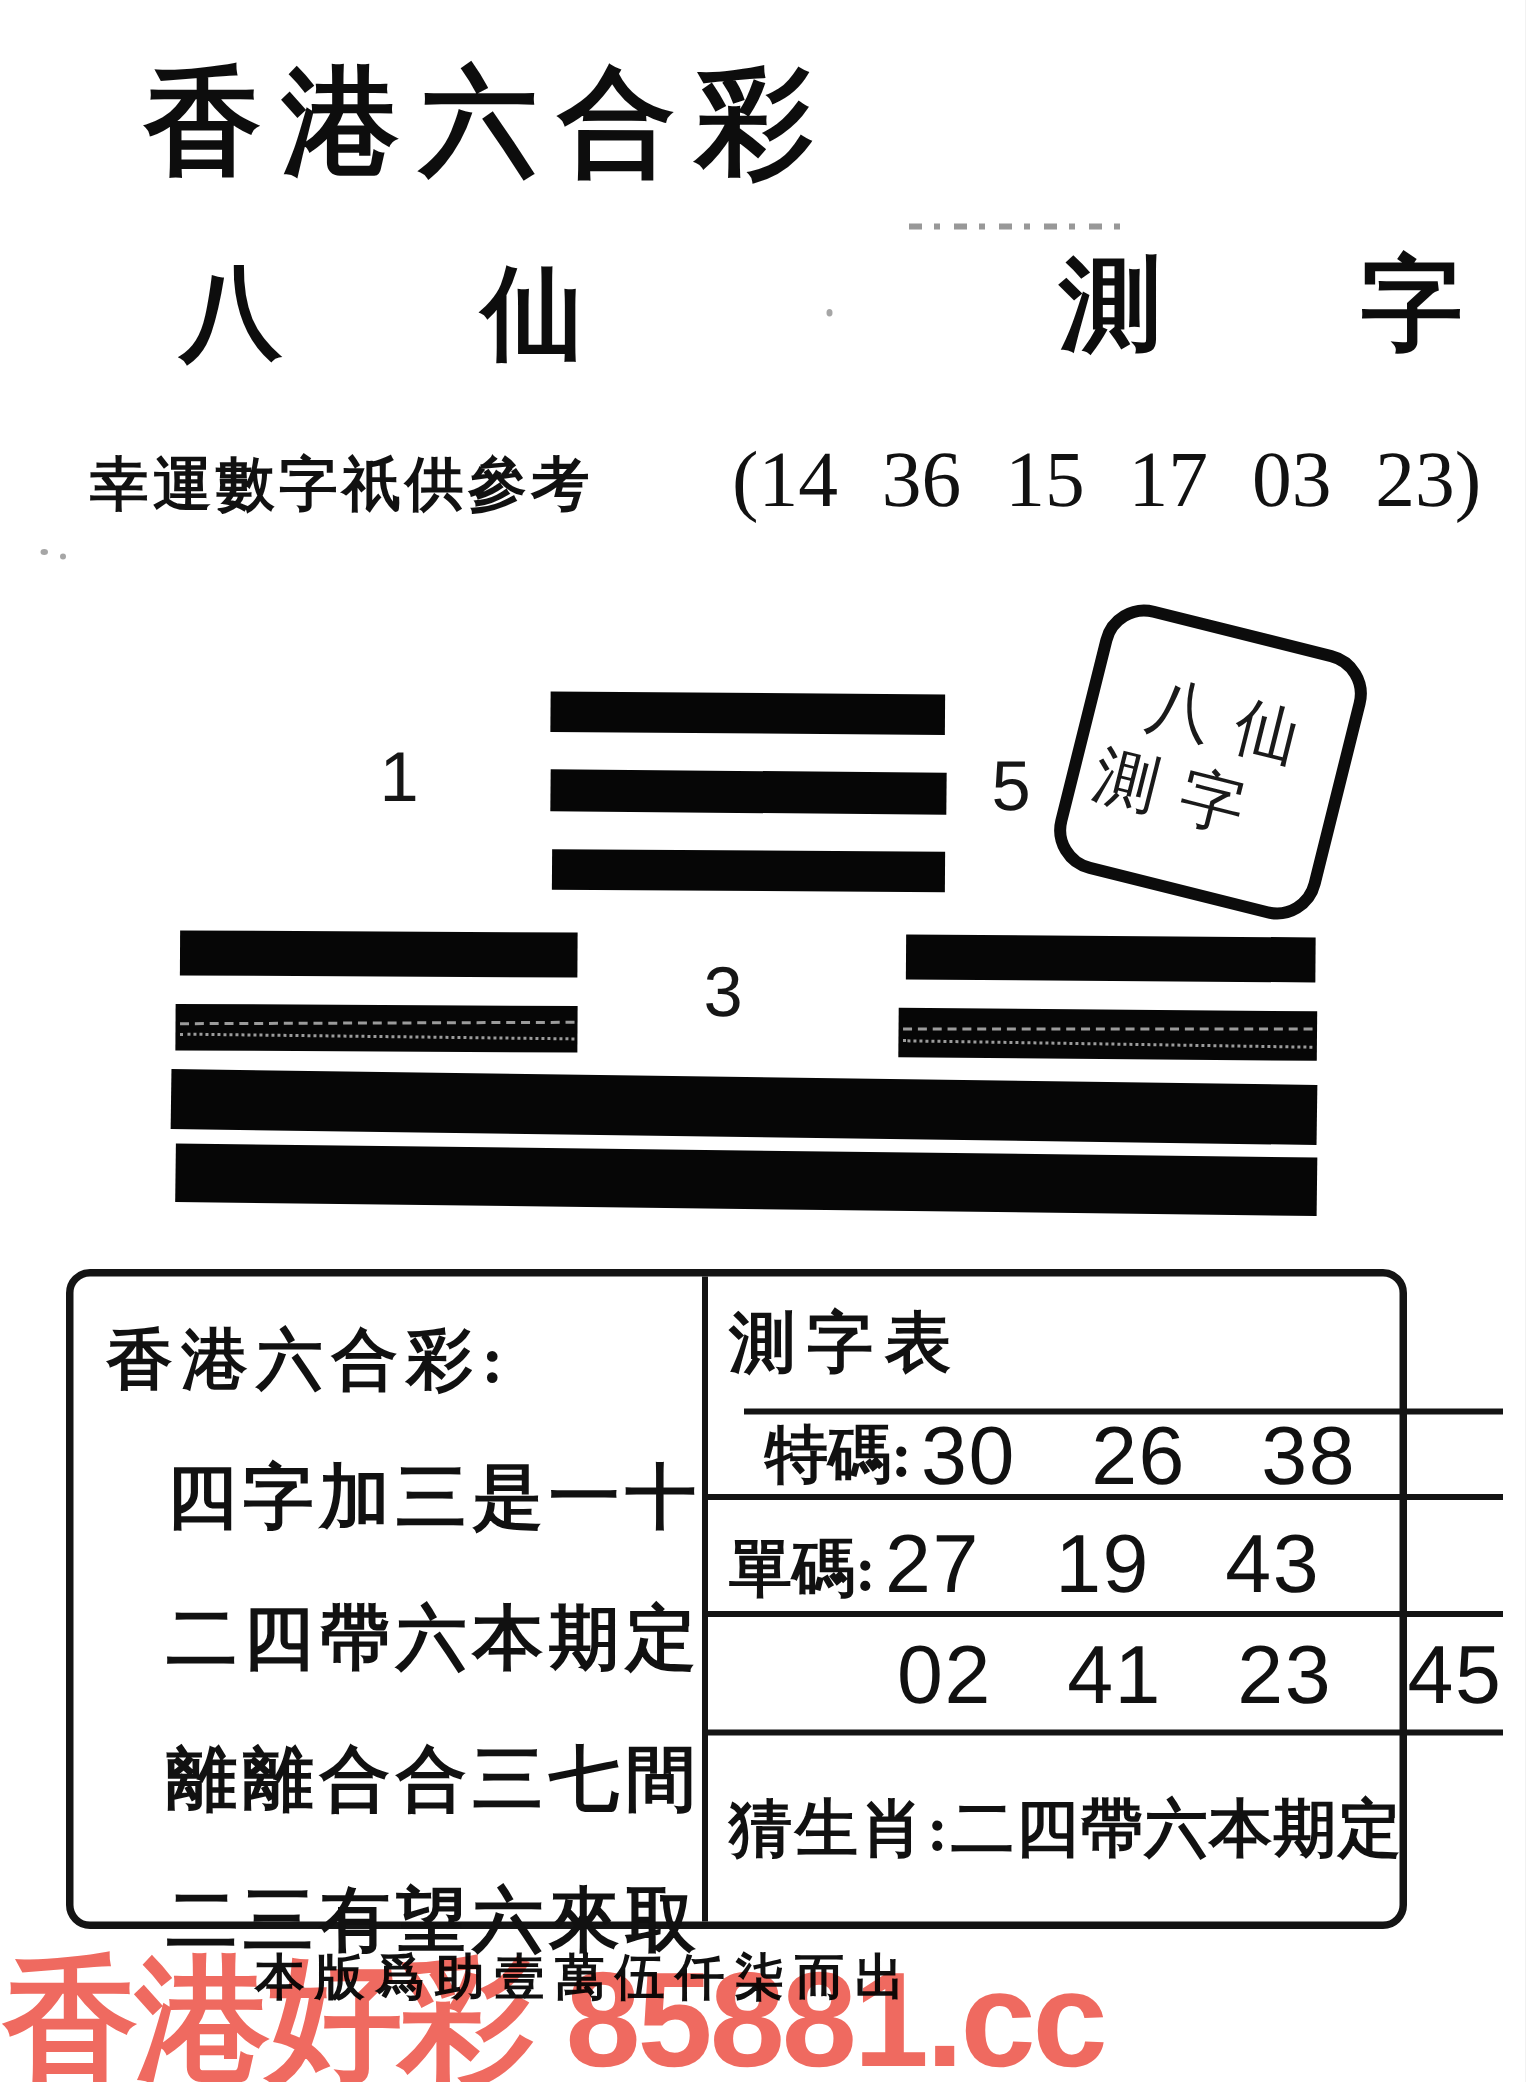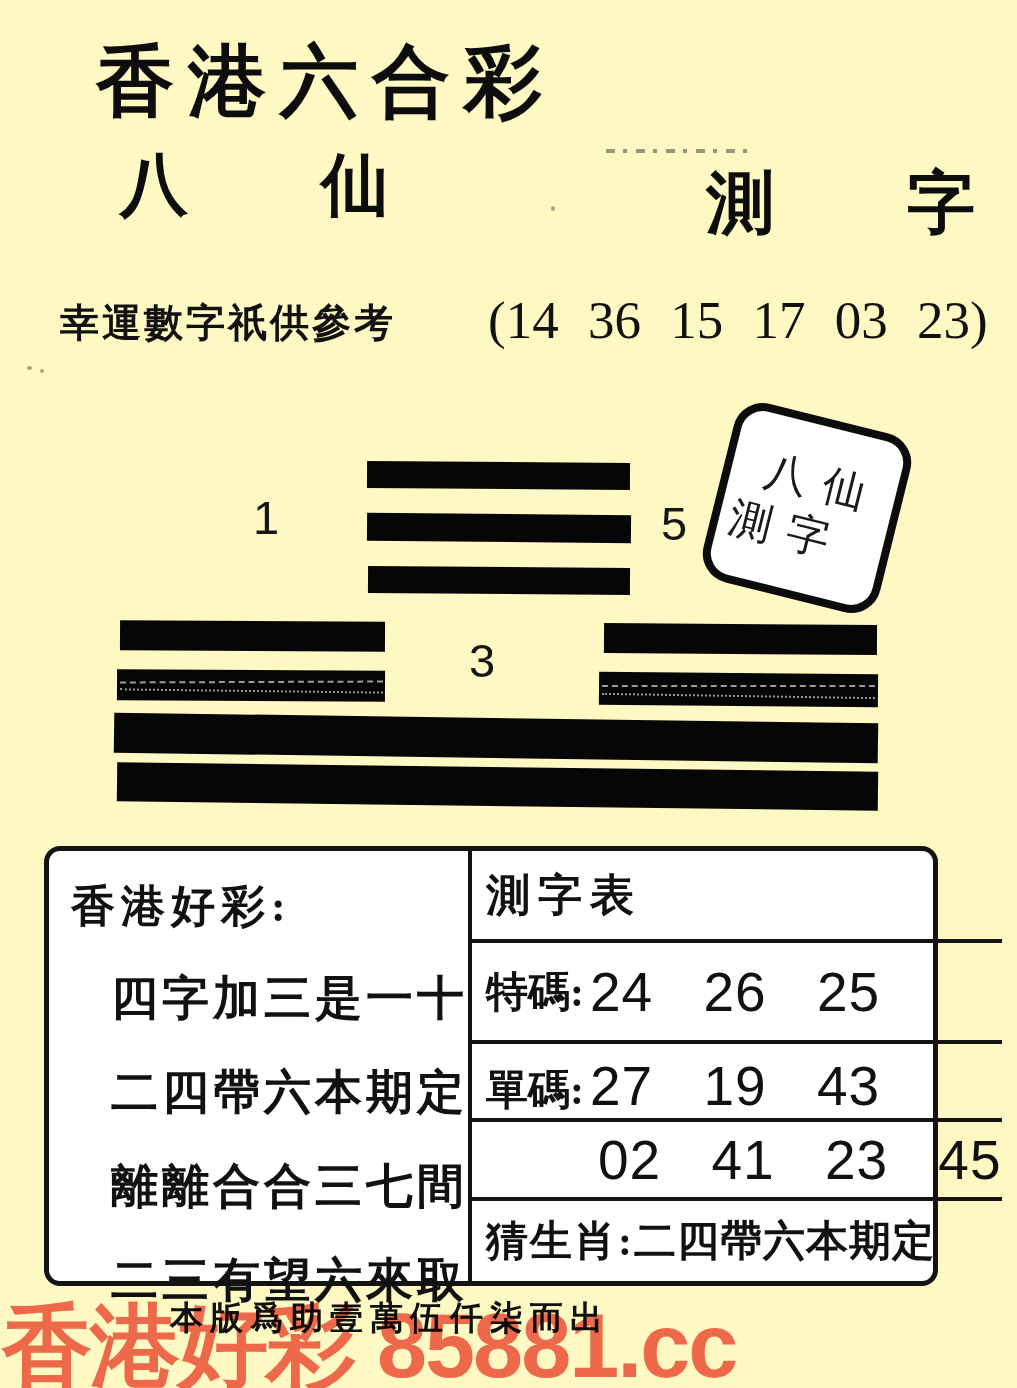--- a/index.html
+++ b/index.html
@@ -1,32 +1,32 @@
 <!DOCTYPE html>
 <html><head>
 <meta charset="utf-8">
 <style>
   html,body{margin:0;padding:0;background:#e9e9e9;}
   .page{
     position:relative; width:1017px; height:1388px; margin:0 auto;
-    background:#fef9c3; overflow:hidden;
+    background:#ffffff; overflow:hidden;
     font-family:"Liberation Serif","DejaVu Serif",serif; color:#111;
   }
   .abs{position:absolute;}
 
   
   .main-title{
     left:96px; top:30px; font-size:78px; font-weight:700;
     letter-spacing:14px; color:#0d0d0d;
   }
   .sub-title{
     font-size:68px; font-weight:700; letter-spacing:58px; white-space:nowrap;
     font-family:cursive; color:#0d0d0d;
   }
-  .sub-left{left:120px; top:140px;text-align:center;}
+  .sub-left{left:120px; top:164px;text-align:center;}
   .sub-right{left:706px; top:158px;}
   .faded-dashes{
     left:606px; top:149px; width:146px; height:4px; opacity:.55;
     background:repeating-linear-gradient(90deg,#444 0 9px,transparent 9px 17px,#444 17px 21px,transparent 21px 30px);
   }
   .lucky-caption{
     left:60px; top:296px; font-size:39px; letter-spacing:3px;
     font-family:cursive; font-weight:600;
   }
   .lucky-numbers{
@@ -79,21 +79,21 @@
   }
   .cell-right{
     flex:1; border-left:4px solid #141414; display:flex; flex-direction:column;
   }
   .trow{
     box-sizing:border-box; display:flex; align-items:center;
     padding-left:14px; white-space:nowrap; overflow:visible;
   }
   .trow + .trow{border-top:4px solid #141414;}
   .trow-header{height:88px; font-family:cursive; font-size:44px; font-weight:700; letter-spacing:8px;}
-  .trow-1{height:101px;}
+  .trow-1{height:57px;margin-left:24px;}
   .trow-2{height:78px;align-items:flex-end;}
   .trow-3{height:79px;}
   .trow-4{flex:1; font-family:cursive; font-size:42px; font-weight:700;}
   .num-label{
     font-family:cursive; font-size:42px; font-weight:700; margin-right:6px;
   }
   .num-values{
     font-family:"Liberation Sans","DejaVu Sans",sans-serif;
     font-size:55px; word-spacing:34px; letter-spacing:1px;
   }
@@ -146,31 +146,31 @@
     <div class="bar" style="left:117px;top:767px;width:761px;height:39px;transform:rotate(.7deg);"></div>
   </div>
 
   <div class="abs stamp">
     <div class="stamp-line stamp-line1">八仙</div>
     <div class="stamp-line stamp-line2">測字</div>
   </div>
 
   <div class="abs info-table">
     <div class="cell-left">
-      <div class="poem-heading">香港好彩:</div>
+      <div class="poem-heading">香港六合彩:</div>
       <div class="poem-line">四字加三是一十</div>
       <div class="poem-line">二四帶六本期定</div>
       <div class="poem-line">離離合合三七間</div>
       <div class="poem-line">二三有望六來取</div>
     </div>
     <div class="cell-right">
       <div class="trow trow-header">測字表</div>
       <div class="trow trow-1">
         <span class="num-label">特碼:</span>
-        <span class="num-values">24  26  25</span>
+        <span class="num-values">30  26  38</span>
       </div>
       <div class="trow trow-2">
         <span class="num-label">單碼:</span>
         <span class="num-values">27  19  43</span>
       </div>
       <div class="trow trow-3 indent-row">
         <span class="num-values">02  41  23  45</span>
       </div>
       <div class="trow trow-4">
         <span class="zodiac-label">猜生肖:</span>

